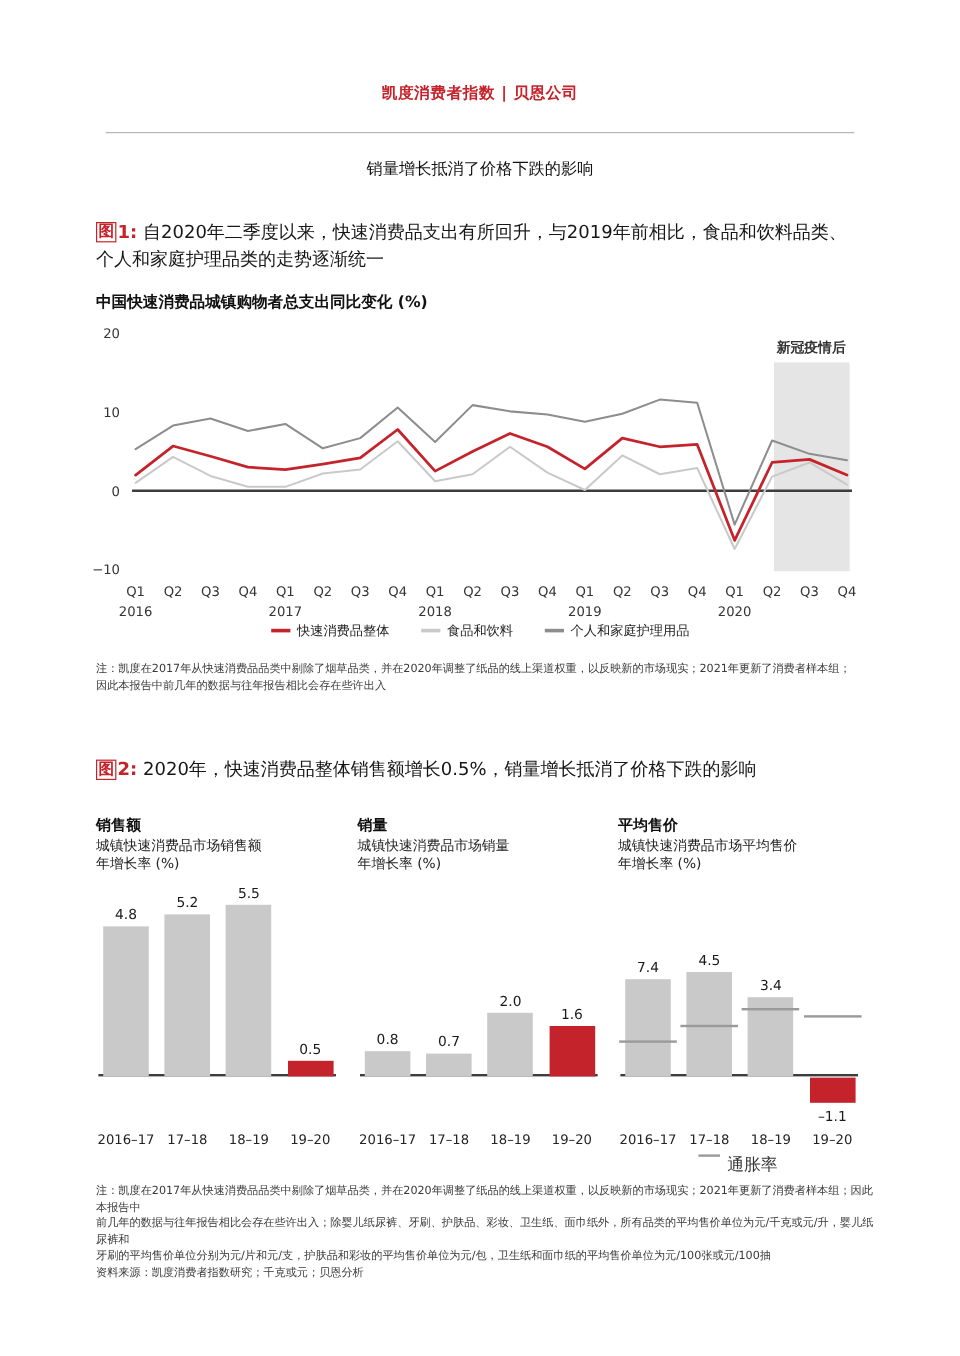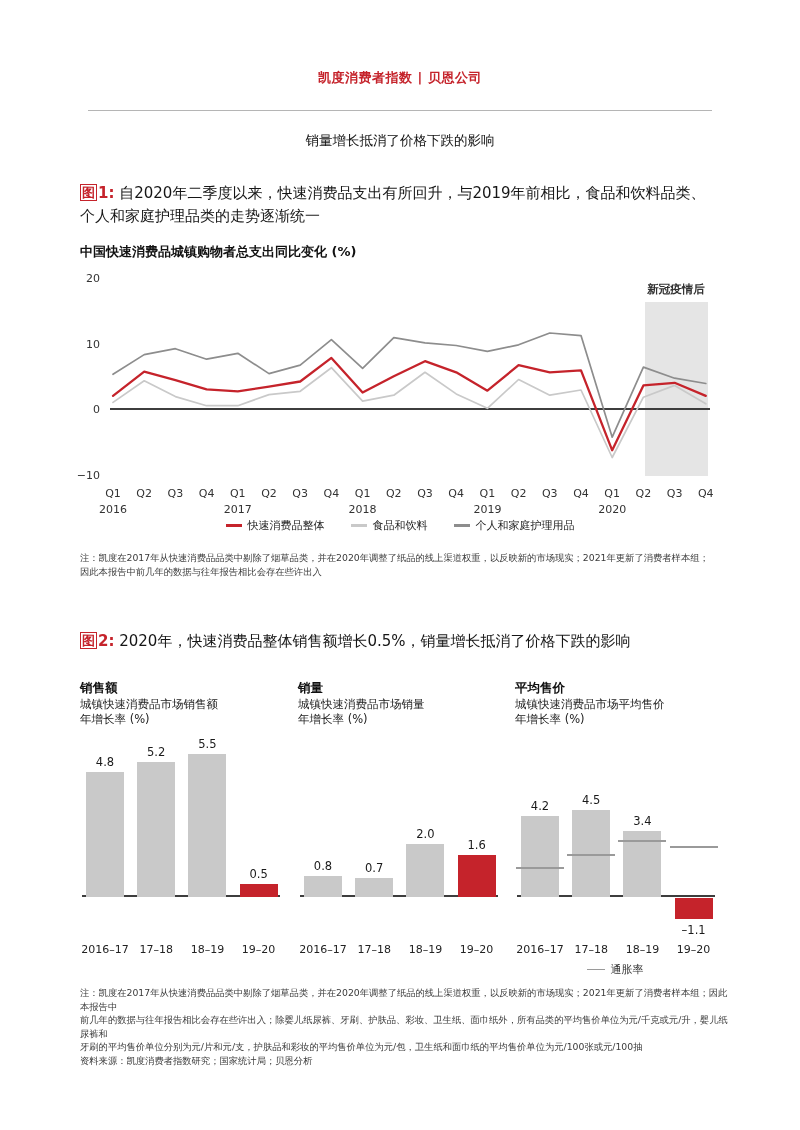--- a/index.html
+++ b/index.html
@@ -21,21 +21,21 @@
   .notes{left:80px;width:650px;font-size:9.3px;line-height:13.5px;color:#3a3a3a;}
   .bar-chart{top:666px;width:205px;height:320px;}
   .bc-title{position:absolute;top:14px;left:0;font-size:12.5px;font-weight:bold;color:#111;}
   .bc-sub{position:absolute;top:31px;left:0;font-size:11.5px;line-height:15px;color:#222;}
   .bc-axis{position:absolute;top:229px;left:2px;width:198px;height:2px;background:#3d3d3d;}
   .bar{position:absolute;}
   .bar-label{position:absolute;width:60px;text-align:center;font-size:11.5px;color:#1a1a1a;}
   .bar-cat{position:absolute;top:277px;width:70px;text-align:center;font-size:11px;color:#222;}
   .inf-mark-line{position:absolute;height:2px;background:#9a9a9a;}
   .inf-legend{position:absolute;top:296px;left:0;width:200px;display:flex;justify-content:center;
-              align-items:center;gap:6px;font-size:11px;color:#333;}
+              align-items:flex-start;gap:6px;font-size:14px;color:#333;}
   .inf-legend-icon{display:inline-block;width:18px;height:1.5px;background:#9a9a9a;}
   .footer-page{top:1100px;left:0;width:800px;text-align:center;font-size:12px;color:#222;}
 </style>
 </head>
 <body>
 
 <div class="page">
 
   <div class="abs brand" style="color:#c5232b;">凯度消费者指数 | 贝恩公司</div>
   <div class="abs hrule"></div>
@@ -159,21 +159,21 @@
 
   <div class="abs bar-chart" style="left:515px;">
     <div class="bc-title">平均售价</div>
     <div class="bc-sub">
       <div>城镇快速消费品市场平均售价</div>
       <div>年增长率 (%)</div>
     </div>
     <div class="bc-axis"></div>
     <div class="bc-plot">
         <div class="bar" style="left: 6px; top: 149.94px; width: 38px; height: 81.06px; background: rgb(201, 201, 201);"></div>
-        <div class="bar-label" style="left: -5px; top: 132.94px;">4.2</div>
+        <div class="bar-label" style="left: -5px; top: 132.94px;">7.4</div>
         <div class="bar-cat" style="left: -10px;">2016–17</div>
         <div class="bar" style="left: 57.2px; top: 144.15px; width: 38px; height: 86.85px; background: rgb(201, 201, 201);"></div>
         <div class="bar-label" style="left: 46.2px; top: 127.15px;">4.5</div>
         <div class="bar-cat" style="left: 41.2px;">17–18</div>
         <div class="bar" style="left: 108.4px; top: 165.38px; width: 38px; height: 65.62px; background: rgb(201, 201, 201);"></div>
         <div class="bar-label" style="left: 97.4px; top: 148.38px;">3.4</div>
         <div class="bar-cat" style="left: 92.4px;">18–19</div>
         <div class="bar" style="left: 159.6px; top: 232px; width: 38px; height: 21.23px; background: rgb(197, 35, 43);"></div>
         <div class="bar-label" style="left: 148.6px; top: 257.23px;">–1.1</div>
         <div class="bar-cat" style="left: 143.6px;">19–20</div>
@@ -185,18 +185,18 @@
     <div class="inf-legend">
       <span class="inf-legend-icon"></span>
       <span>通胀率</span>
     </div>
   </div>
 
   <div class="abs notes" style="top:986px;">
     <div>注：凯度在2017年从快速消费品品类中剔除了烟草品类，并在2020年调整了纸品的线上渠道权重，以反映新的市场现实；2021年更新了消费者样本组；因此本报告中</div>
     <div>前几年的数据与往年报告相比会存在些许出入；除婴儿纸尿裤、牙刷、护肤品、彩妆、卫生纸、面巾纸外，所有品类的平均售价单位为元/千克或元/升，婴儿纸尿裤和</div>
     <div>牙刷的平均售价单位分别为元/片和元/支，护肤品和彩妆的平均售价单位为元/包，卫生纸和面巾纸的平均售价单位为元/100张或元/100抽</div>
-    <div>资料来源：凯度消费者指数研究；国家统计局；贝恩分析</div>
+    <div>资料来源：凯度消费者指数研究；千克或元；贝恩分析</div>
   </div>
 
   <div class="abs footer-page">8</div>
 
 </div>
 
 </body></html>

